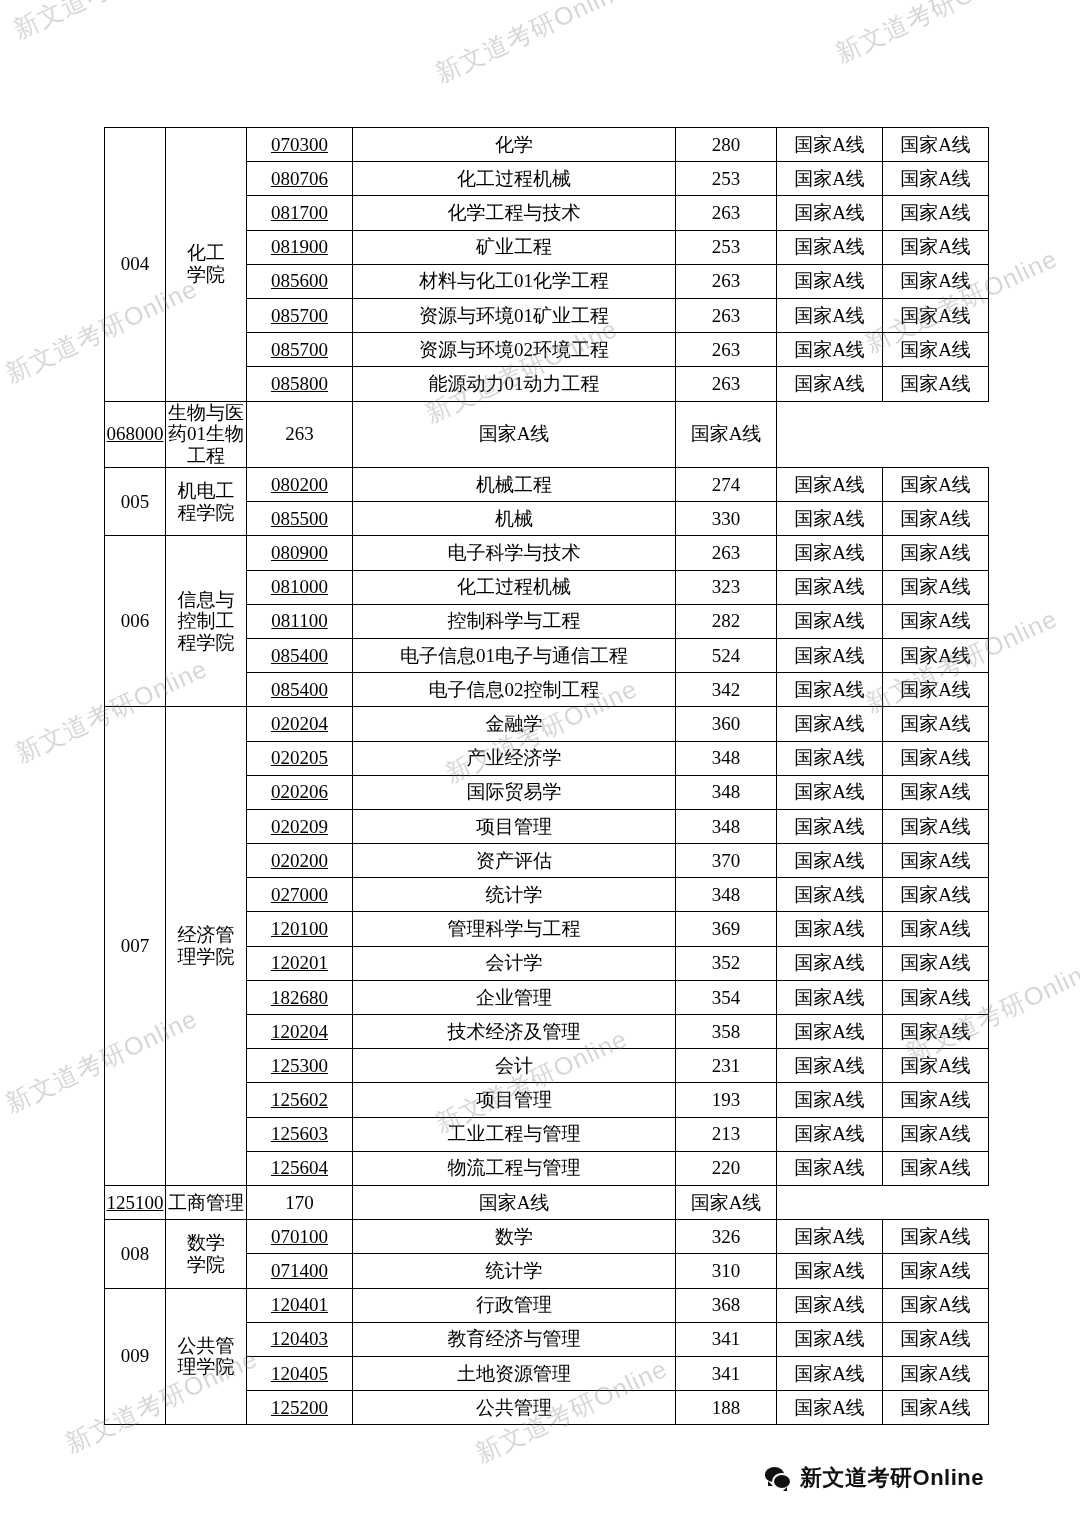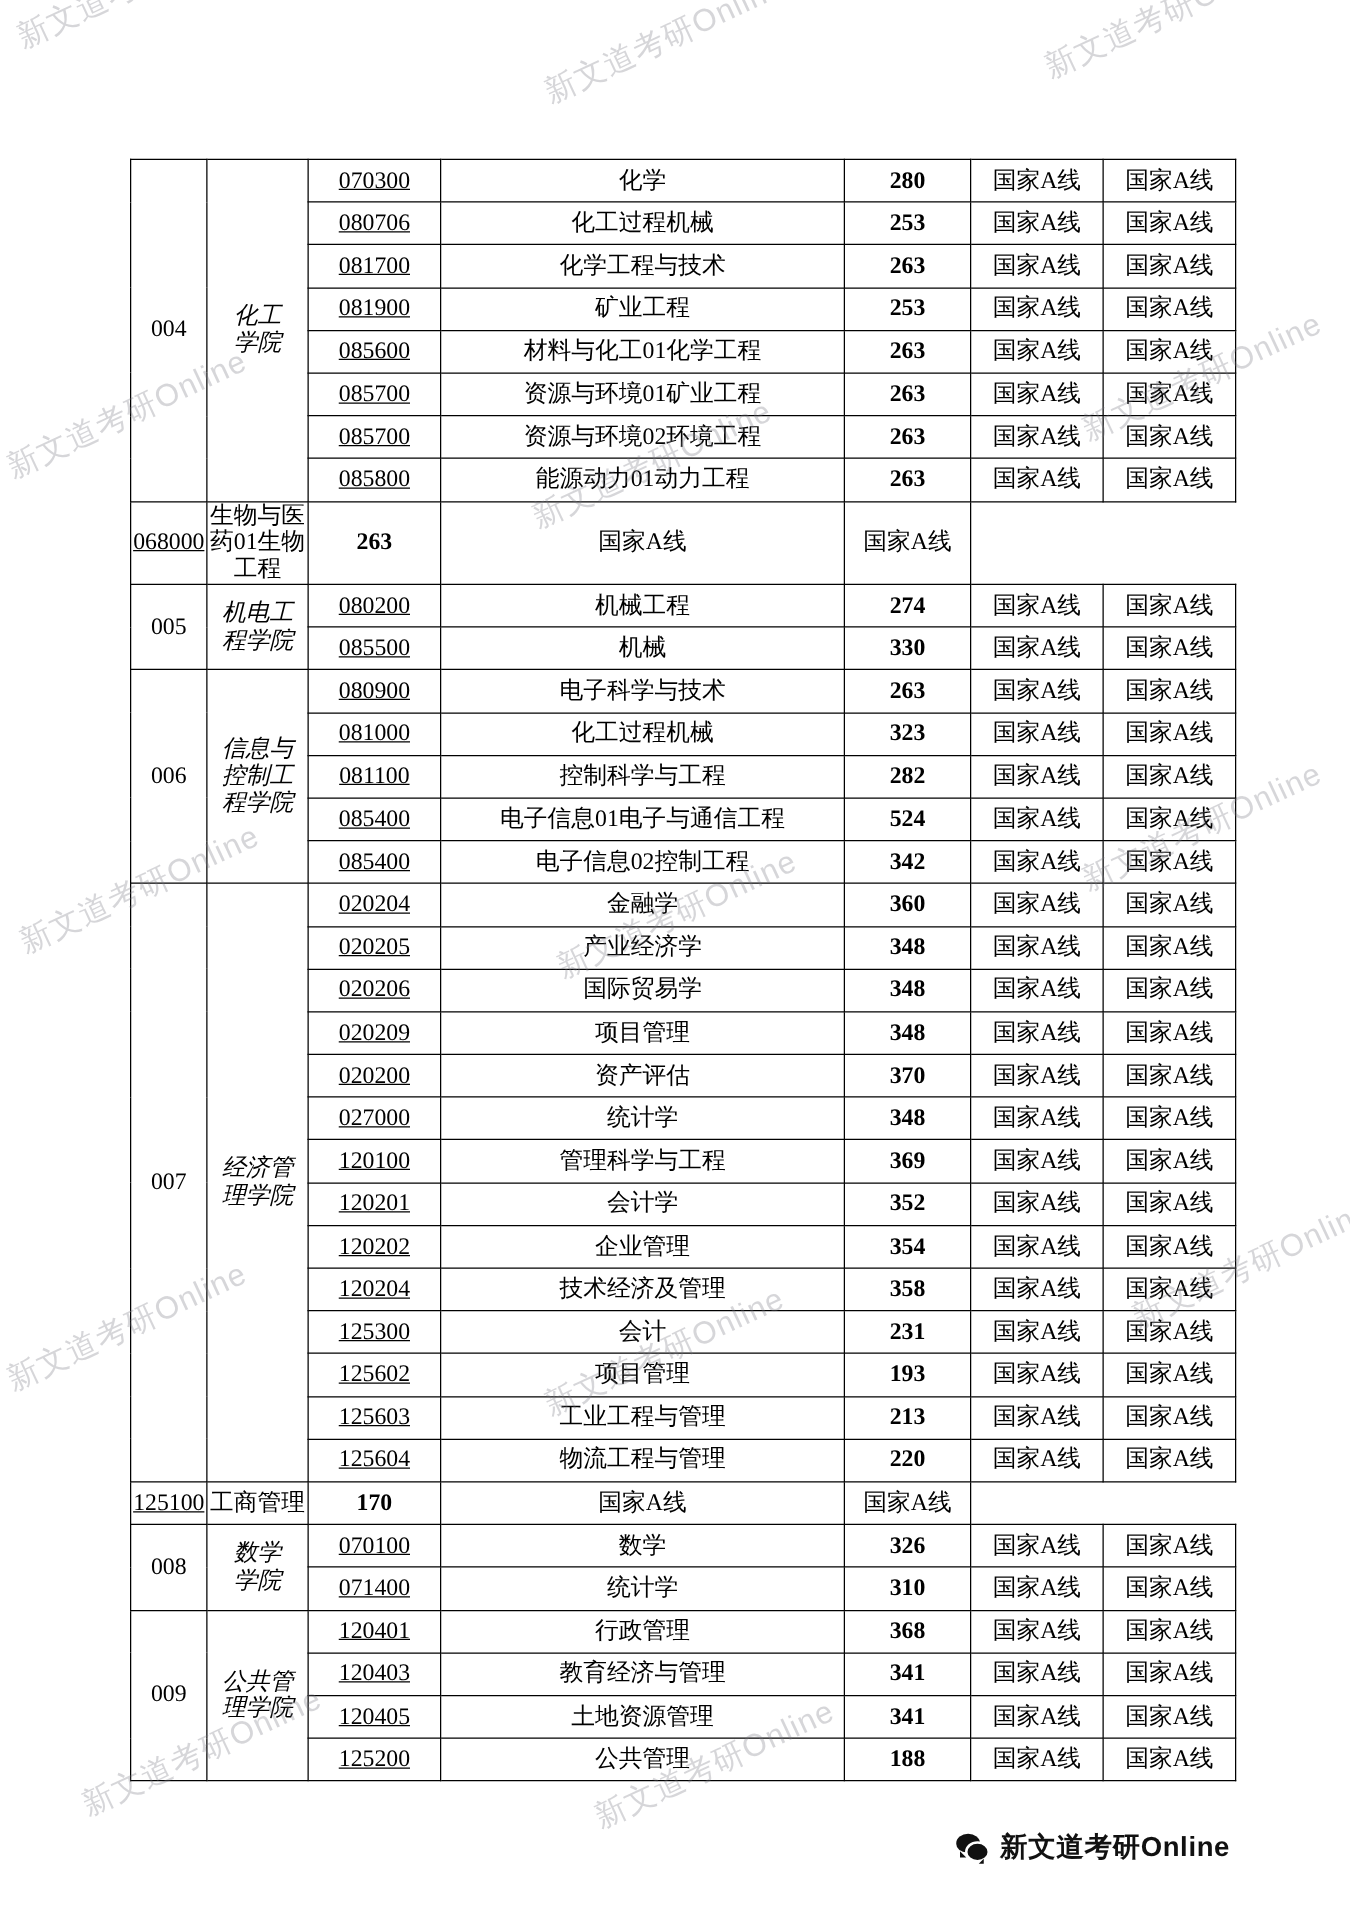--- a/index.html
+++ b/index.html
@@ -59,28 +59,27 @@
     text-align: center;
     vertical-align: middle;
     font-size: 19px;
     color: #000;
     line-height: 1.15;
   }
   td.col-code    { width: 60px; font-size: 18px; }
   td.col-college { width: 80px; font-size: 18px; }
   td.col-major-code { width: 105px; font-size: 18px; text-decoration: underline; }
   td.col-major   { width: 322px; font-size: 19px; }
-  td.col-total   { width: 100px; font-weight: bold; font-size: 19px; }
+  td.col-total   { width: 100px; font-weight: normal; font-size: 19px; }
   td.col-line1   { width: 105px; font-size: 18px; }
   td.col-line2   { width: 105px; font-size: 18px; }
 
   td.vert-stack {
     line-height: 1.25;
     font-size: 18px;
-    font-style: italic;
   }
 
   
   #footer-badge {
     position: absolute;
     right: 96px;
     bottom: 34px;
     display: flex;
     align-items: center;
     gap: 8px;
@@ -319,21 +318,21 @@
           <td class="col-line2">国家A线</td>
         </tr>
         <tr>
           <td class="col-major-code">120201</td>
           <td class="col-major">会计学</td>
           <td class="col-total">352</td>
           <td class="col-line1">国家A线</td>
           <td class="col-line2">国家A线</td>
         </tr>
         <tr>
-          <td class="col-major-code">120202</td>
+          <td class="col-major-code">182680</td>
           <td class="col-major">企业管理</td>
           <td class="col-total">354</td>
           <td class="col-line1">国家A线</td>
           <td class="col-line2">国家A线</td>
         </tr>
         <tr>
           <td class="col-major-code">120204</td>
           <td class="col-major">技术经济及管理</td>
           <td class="col-total">358</td>
           <td class="col-line1">国家A线</td>

